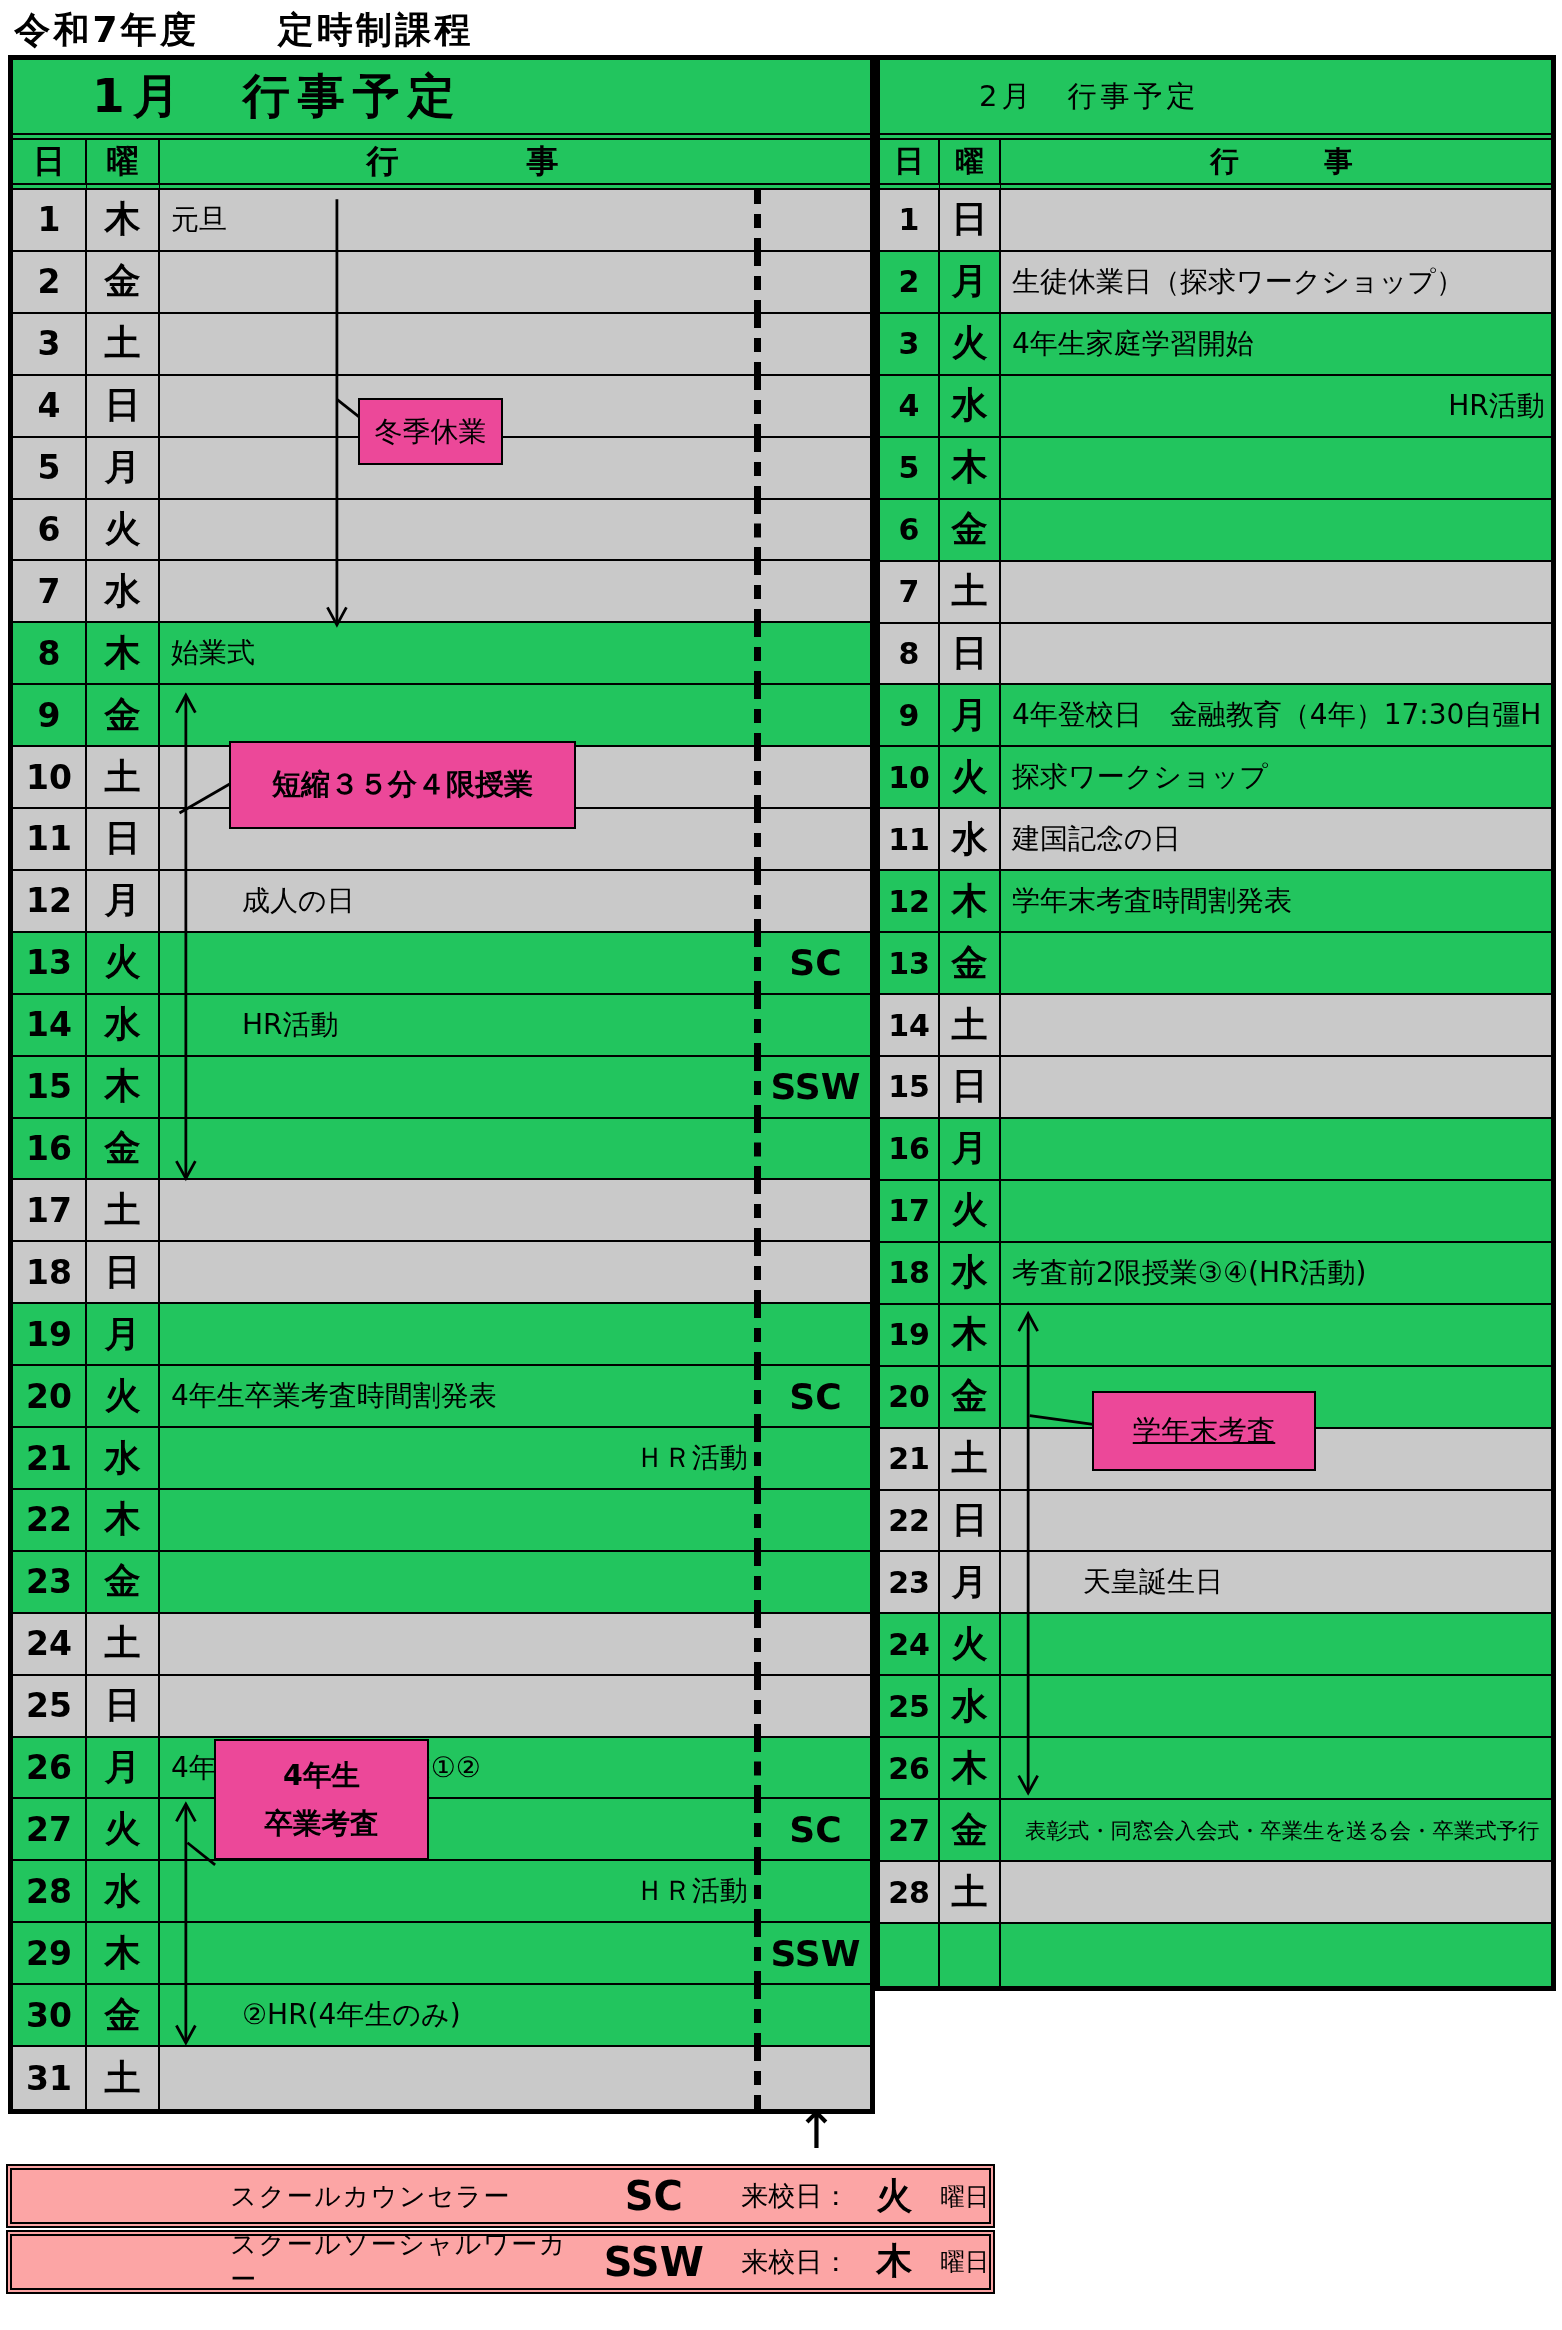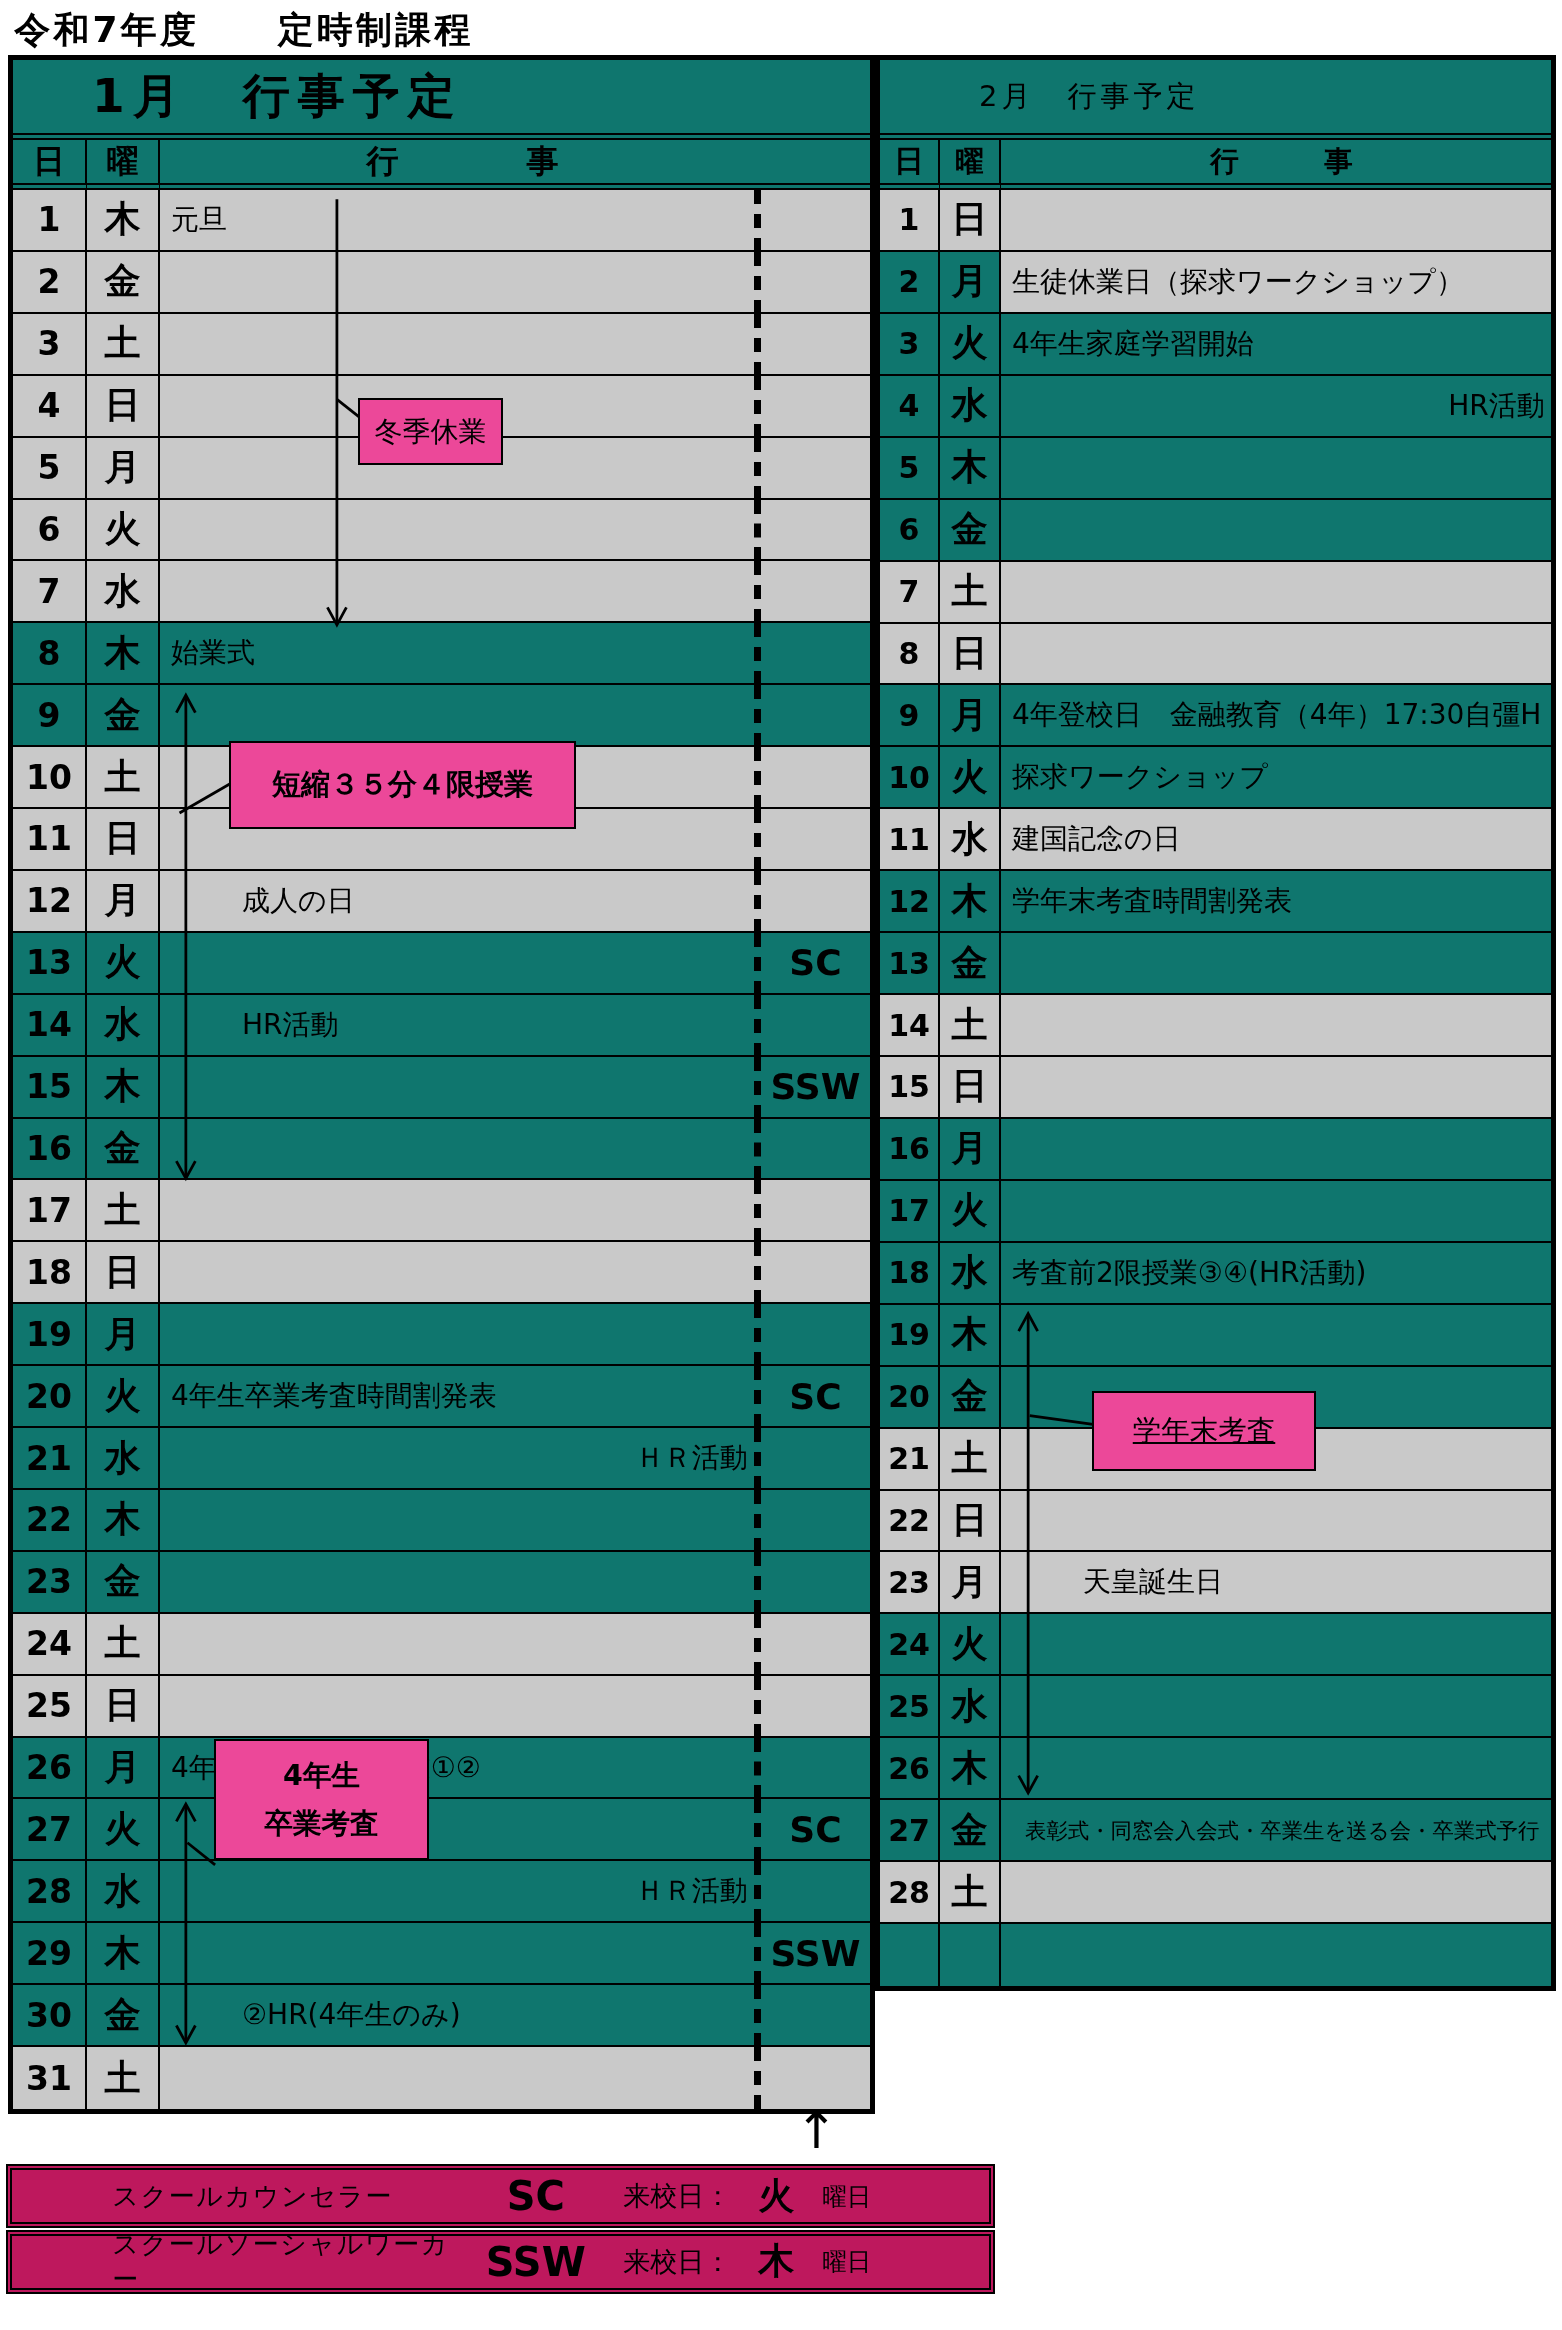--- a/index.html
+++ b/index.html
@@ -1,21 +1,21 @@
 <!DOCTYPE html>
 <html style="font-size:12.7px"><head>
 <meta charset="utf-8">
 <style>
   html,body{margin:0;padding:0;background:#fff;}
   #canvas{position:relative;width:1562px;height:2330px;background:#fff;overflow:hidden;
           font-family:"DejaVu Sans",sans-serif;color:#000;}
   
   #page-title{position:absolute;left:14.2px;top:6.3px;font-size:36px;font-weight:600;letter-spacing:3.2px;white-space:pre;}
   
-  .sched-table{position:absolute;background:#0f766e;border:5.5px solid #000;box-sizing:border-box;display:grid;z-index:1;}
+  .sched-table{position:absolute;background:#22c55e;border:5.5px solid #000;box-sizing:border-box;display:grid;z-index:1;}
   #jan-table{left:8px;top:55px;width:867px;height:2059px;
              grid-template-columns:74px 73px 1fr 116px;
              grid-template-rows:80px 50px repeat(31,1fr);}
   #feb-table{left:875px;top:55px;width:681px;height:1936px;
              grid-template-columns:60px 61px 1fr;
              grid-template-rows:80px 50px repeat(29,1fr);}
   .title-cell{grid-column:1/-1;border-bottom:7.1px double #000;display:flex;align-items:center;white-space:pre;box-sizing:border-box;}
   #jan-table .title-cell{font-size:47px;font-weight:600;letter-spacing:8px;padding-left:79px;}
   #feb-table .title-cell{font-size:29px;letter-spacing:4px;padding-left:99px;}
   .cell{box-sizing:border-box;display:flex;align-items:center;overflow:hidden;white-space:pre;
@@ -38,22 +38,22 @@
   #overlay{position:absolute;left:0;top:0;width:1562px;height:2330px;z-index:3;pointer-events:none;}
   .callout{position:absolute;background:#ec4899;border:2.4px solid #000;z-index:4;display:flex;
            flex-direction:column;align-items:center;justify-content:center;text-align:center;white-space:pre;}
   #callout-winter{left:358px;top:398px;width:141px;height:63px;font-size:28px;}
   #callout-short{left:229px;top:741px;width:343px;height:84px;font-size:29px;font-weight:600;}
   #callout-gradexam{left:214px;top:1739px;width:211px;height:117px;font-size:28.5px;font-weight:600;line-height:1.65;}
   #callout-yearend{left:1092px;top:1391px;width:220px;height:76px;font-size:28.5px;text-decoration:underline;}
   #up-arrow{position:absolute;left:789px;top:2101px;width:55px;text-align:center;font-size:51px;z-index:4;}
   
   #legend{position:absolute;left:6.3px;top:2164px;width:989px;z-index:2;}
-  .legend-row{height:64px;border:6.3px double #000;box-sizing:border-box;background:#be185d;
-              display:flex;align-items:center;padding-left:100px;}
+  .legend-row{height:64px;border:6.3px double #000;box-sizing:border-box;background:#fca5a5;
+              display:flex;align-items:center;padding-left:100px;justify-content:flex-end;}
   .legend-row + .legend-row{margin-top:1.6px;}
   .legend-name{font-size:26px;width:358px;letter-spacing:1.6px;}
   .legend-abbr{font-size:40px;font-weight:700;width:131px;text-align:center;}
   .legend-visit-label{font-size:27px;margin-left:22px;}
   .legend-day{font-size:36px;font-weight:700;margin-left:27px;}
   .legend-suffix{font-size:24.5px;margin-left:28px;}
 </style>
 </head>
 <body>
 

